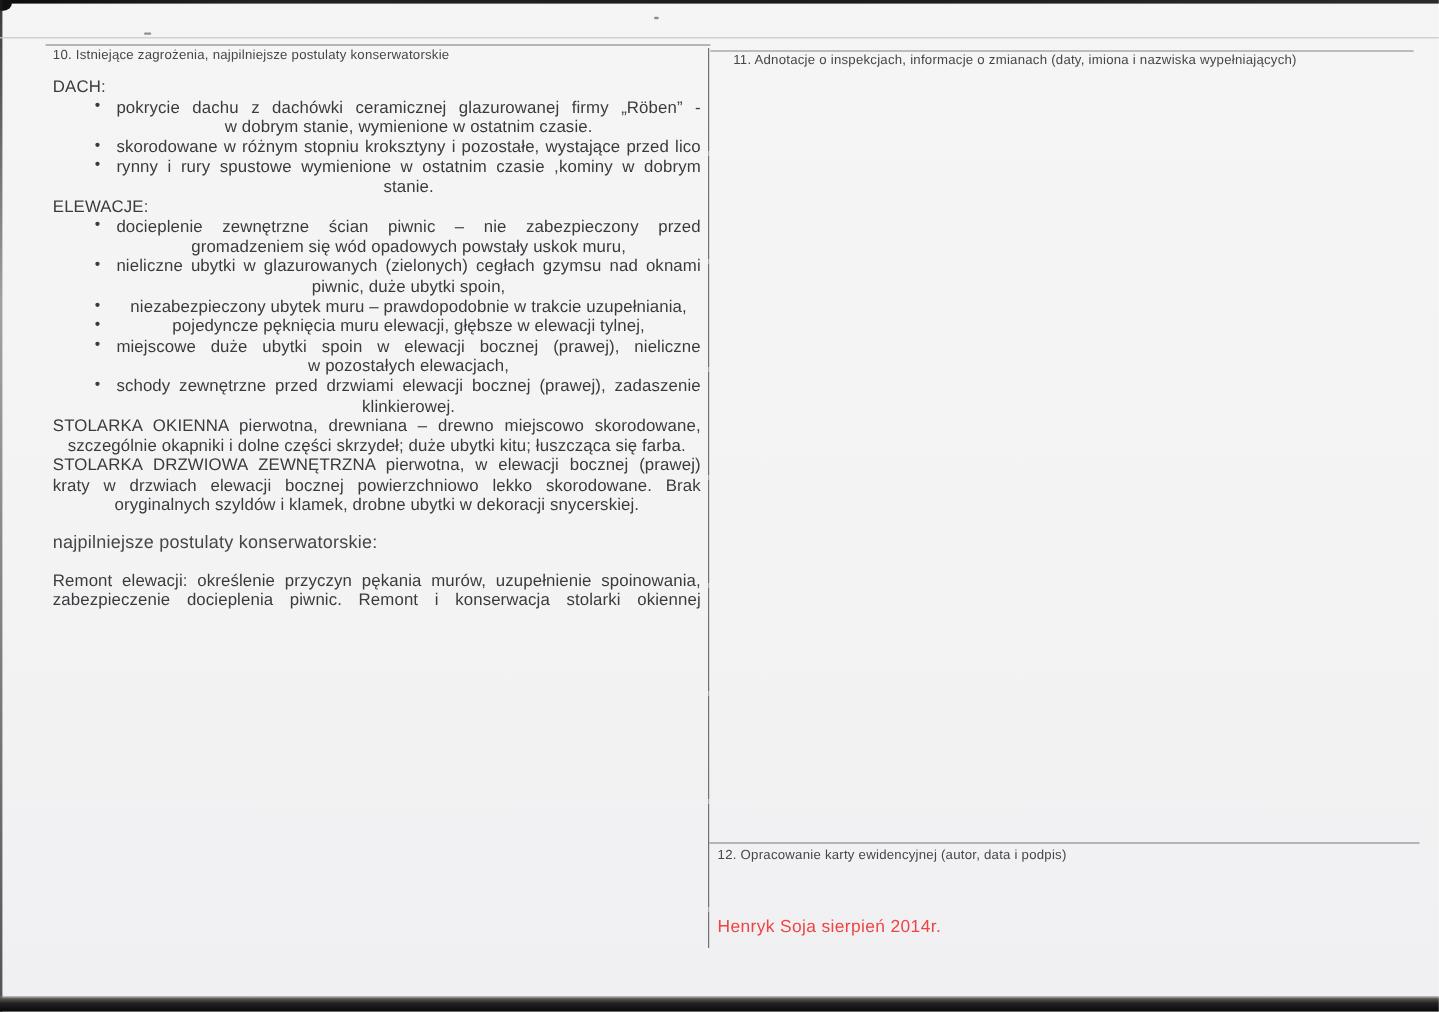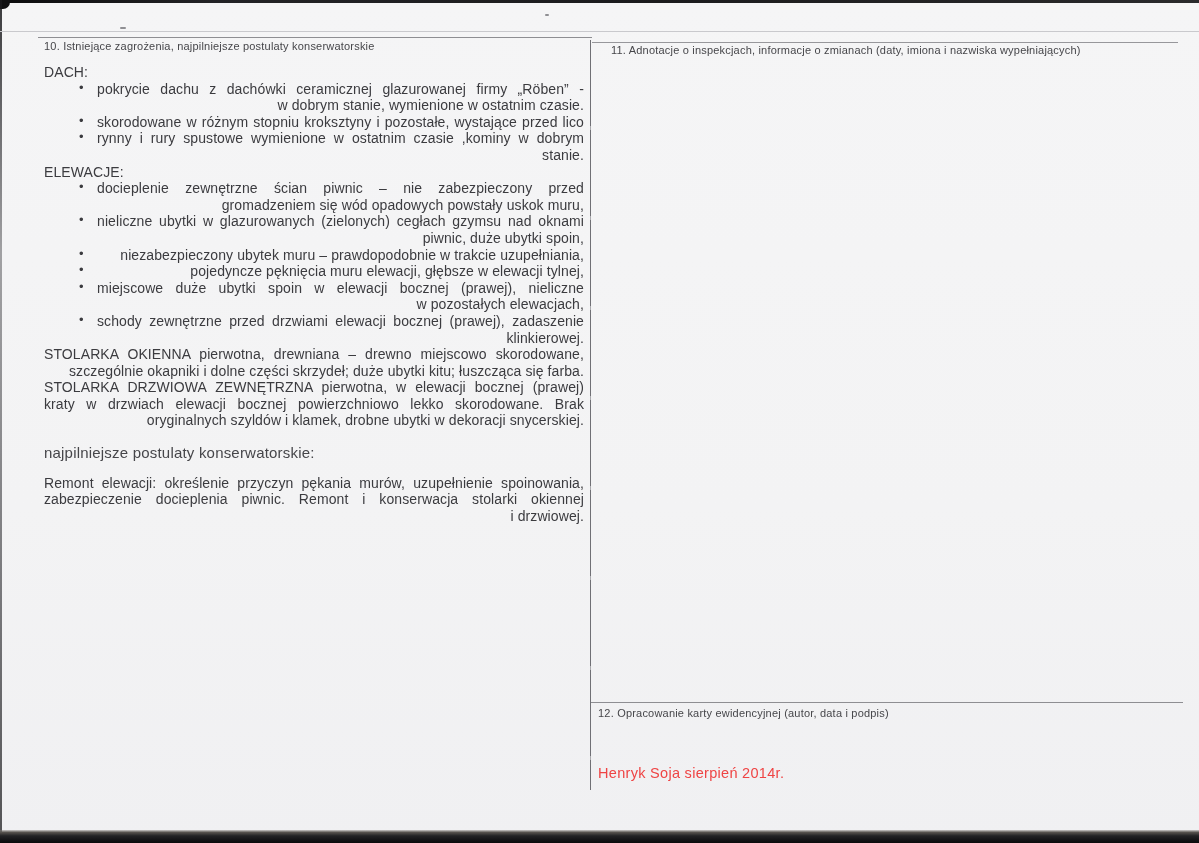--- a/index.html
+++ b/index.html
@@ -32,21 +32,21 @@
 
   
   .cell-label{position:absolute;font-size:11px;color:#46464a;letter-spacing:.2px;white-space:nowrap;}
   .lbl-10{top:40px;left:44px;}
   .lbl-11{top:44px;left:611px;}
   .lbl-12{top:707px;left:598px;}
   .s12-value{position:absolute;top:765px;left:598px;font-size:14.5px;color:#ef4444;letter-spacing:.3px;}
 
   .doc-body{position:absolute;top:64px;left:44px;width:540px;
     font-size:14px;line-height:16.6px;color:#3b3b3f;letter-spacing:.1px;}
-  .ln{text-align:right;}
+  .ln{text-align:center;}
   .ln.j{text-align:justify;text-align-last:justify;}
   .heading{}
   .bullet{position:relative;padding-left:53px;}
   .bdot{position:absolute;left:35px;top:-1px;font-size:13px;color:#3b3b3f;}
   .sub{margin-top:16px;margin-bottom:13px;font-size:15px;color:#46464a;letter-spacing:.2px;}
   .u{text-underline-offset:2px;}
 </style>
 </head>
 <body>
 
@@ -116,21 +116,20 @@
       </div>
       <div>
         <div class="ln j"><span>STOLARKA DRZWIOWA ZEWNĘTRZNA pierwotna, w elewacji bocznej (prawej)</span></div>
         <div class="ln j"><span>kraty w drzwiach elewacji bocznej powierzchniowo lekko skorodowane. Brak</span></div>
         <div class="ln"><span>oryginalnych szyldów i klamek, drobne ubytki w dekoracji snycerskiej.</span></div>
       </div>
       <div class="sub">najpilniejsze postulaty konserwatorskie:</div>
       <div>
         <div class="ln j"><span>Remont elewacji: określenie przyczyn pękania murów, uzupełnienie spoinowania,</span></div>
         <div class="ln j"><span>zabezpieczenie docieplenia piwnic. Remont i konserwacja stolarki okiennej</span></div>
-        <div class="ln"><span>i drzwiowej.</span></div>
       </div>
     </div>
 
   <div class="cell-label lbl-11">11. Adnotacje o inspekcjach, informacje o zmianach (daty, imiona i nazwiska wypełniających)</div>
 
   <div class="cell-label lbl-12">12. Opracowanie karty ewidencyjnej (autor, data i podpis)</div>
   <div class="s12-value">Henryk Soja sierpień 2014r.</div>
 
   <div class="bottom-edge"></div>
 </div>

